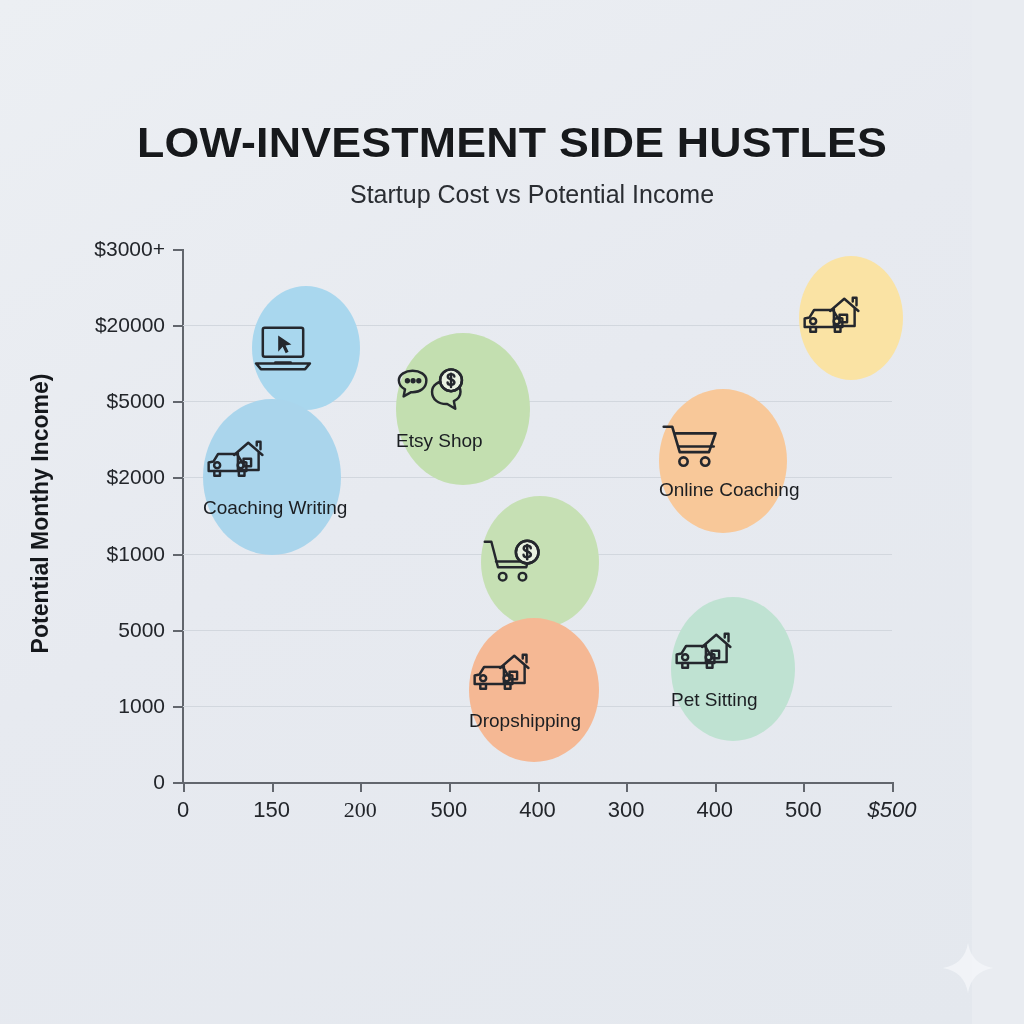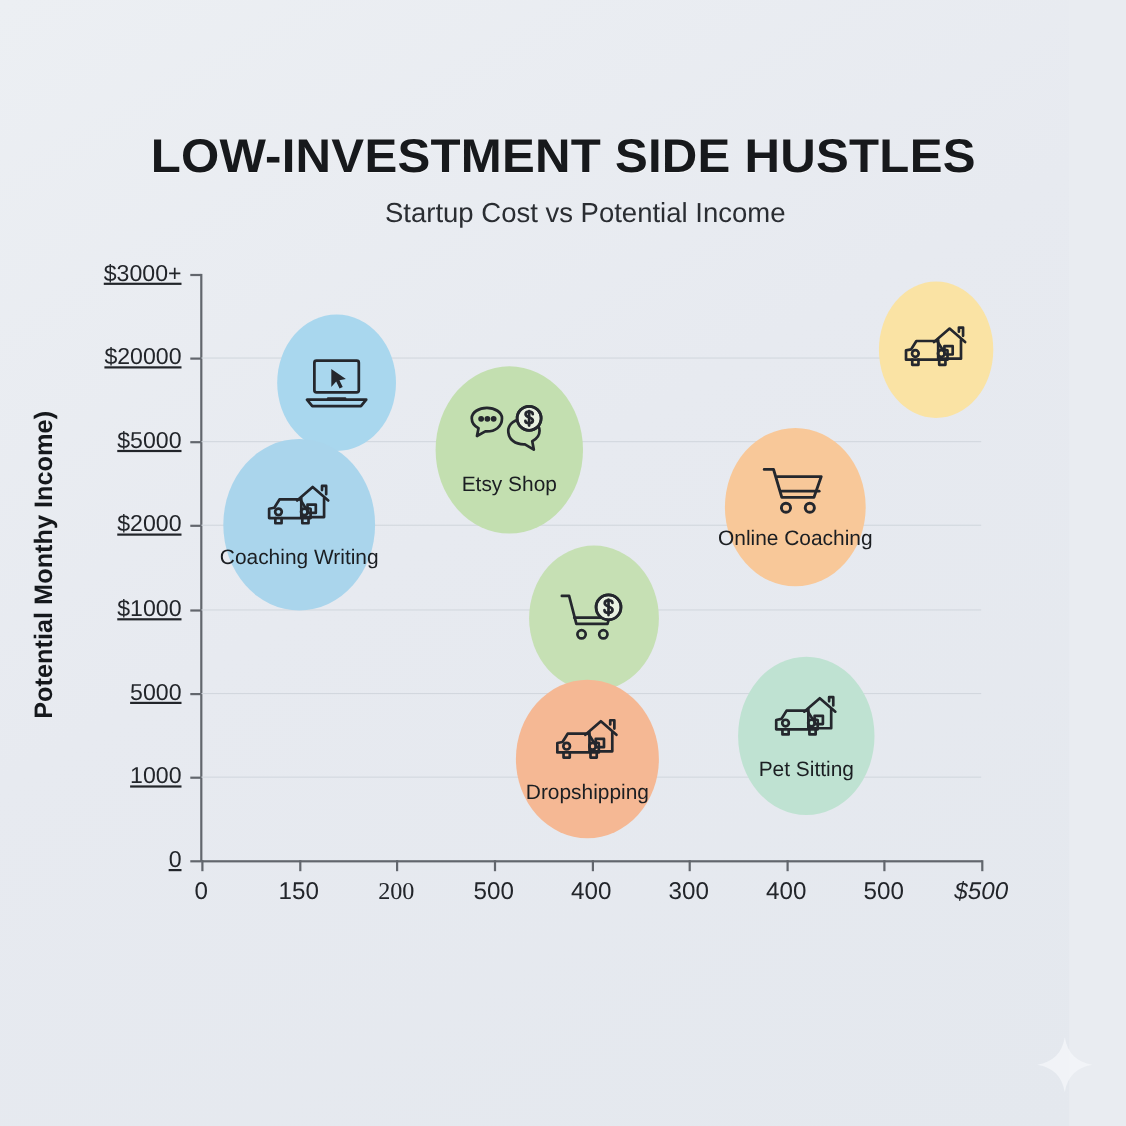--- a/index.html
+++ b/index.html
@@ -84,21 +84,20 @@
     height: 2px;
     background: #62666d;
   }
   .ytick-label {
     position: absolute;
     right: 0;
     transform: translateY(-50%);
     font-size: 21px;
     color: #22252a;
     white-space: nowrap;
-    text-decoration: underline;
   }
   .ytick-wrap {
     position: absolute;
     left: 0;
     width: 165px;
     height: 0;
   }
   .xtick-mark {
     position: absolute;
     top: 782px;
@@ -138,21 +137,20 @@
     transform-origin: center center;
     white-space: nowrap;
   }
 
   
   .bubble {
     position: absolute;
     border-radius: 50%;
     display: flex;
     flex-direction: column;
-    align-items: center;
     justify-content: center;
   }
   .bubble .icon {
     display: block;
     line-height: 0;
   }
   .bubble .bubble-label {
     font-size: 19px;
     color: #1b1e22;
     white-space: nowrap;

